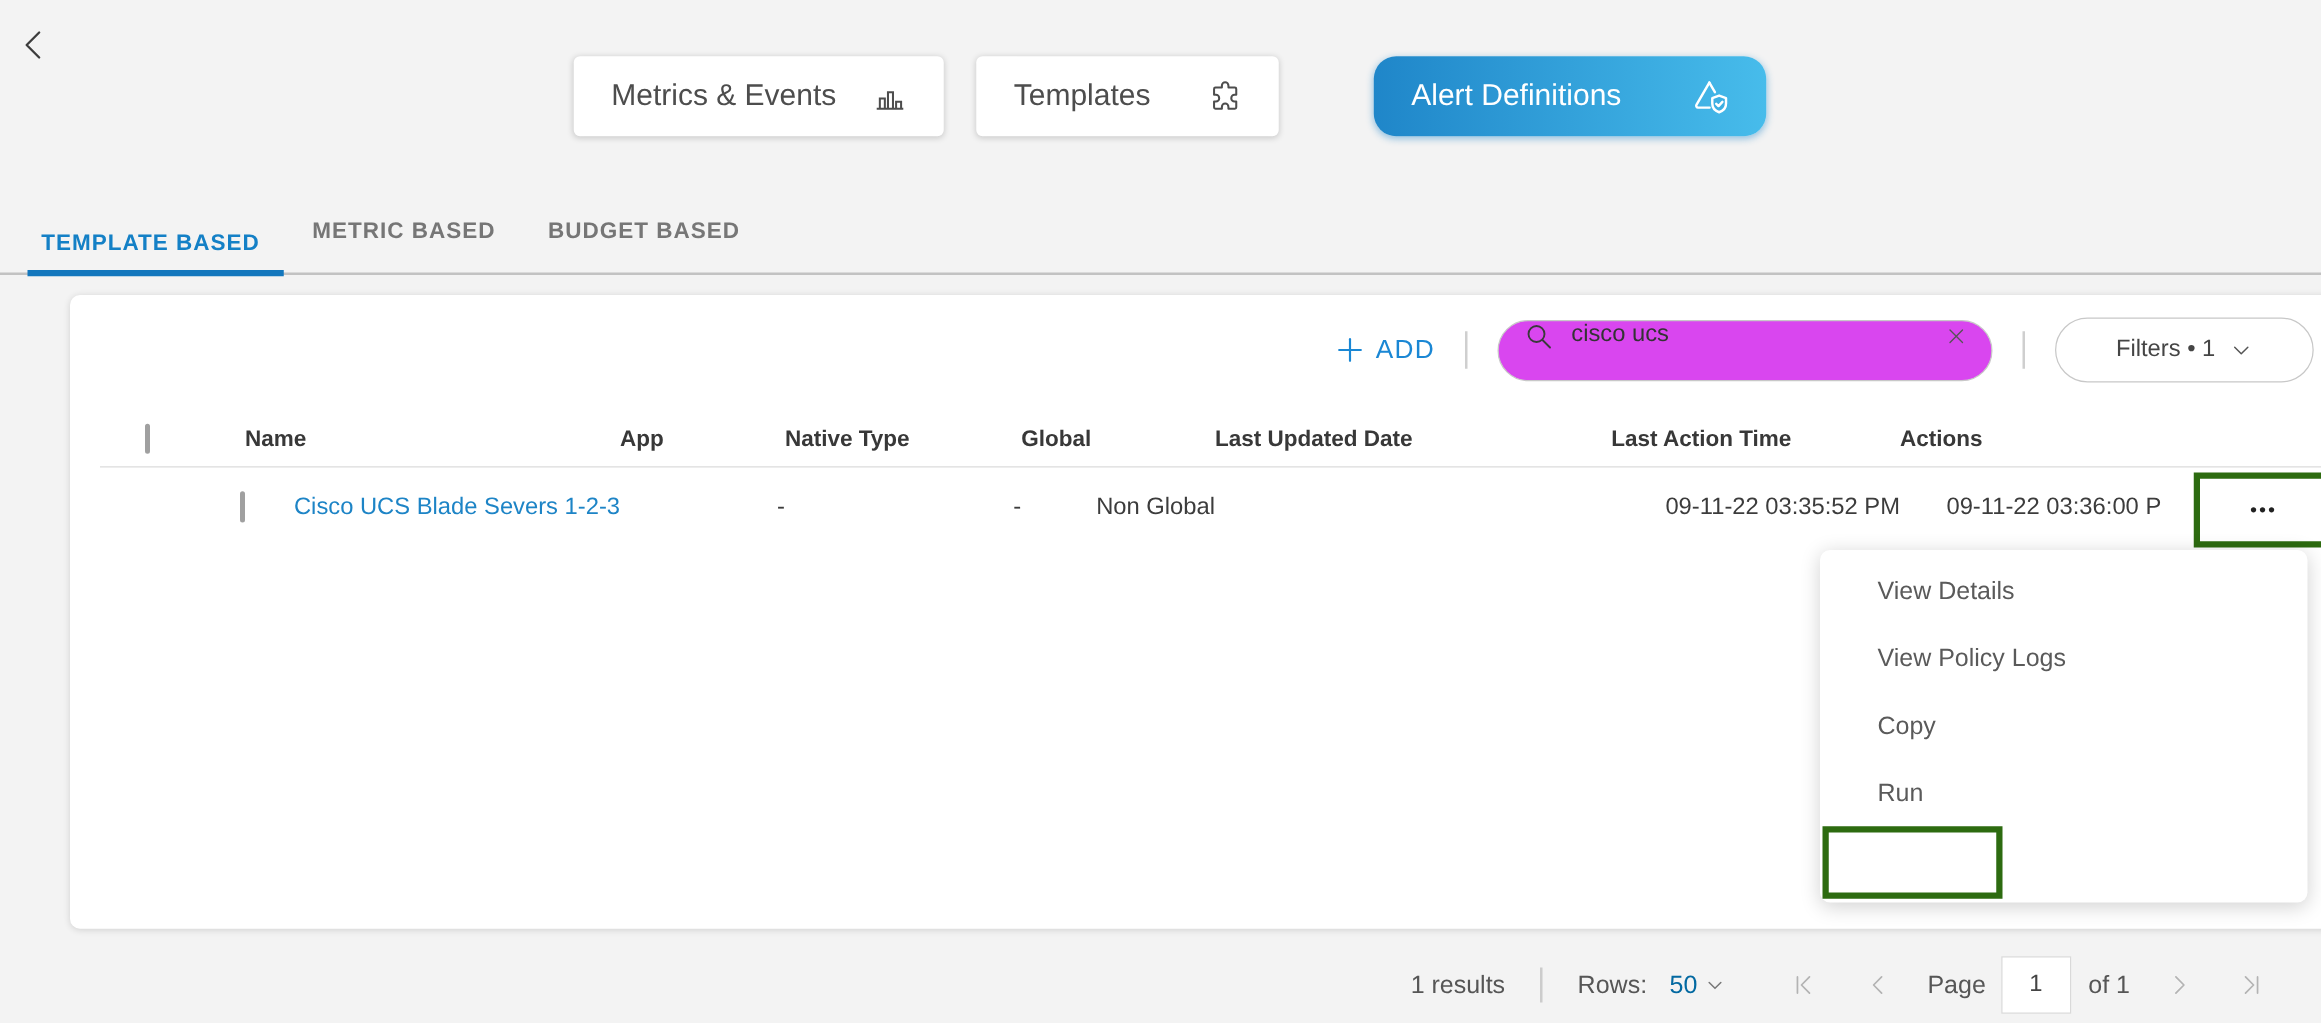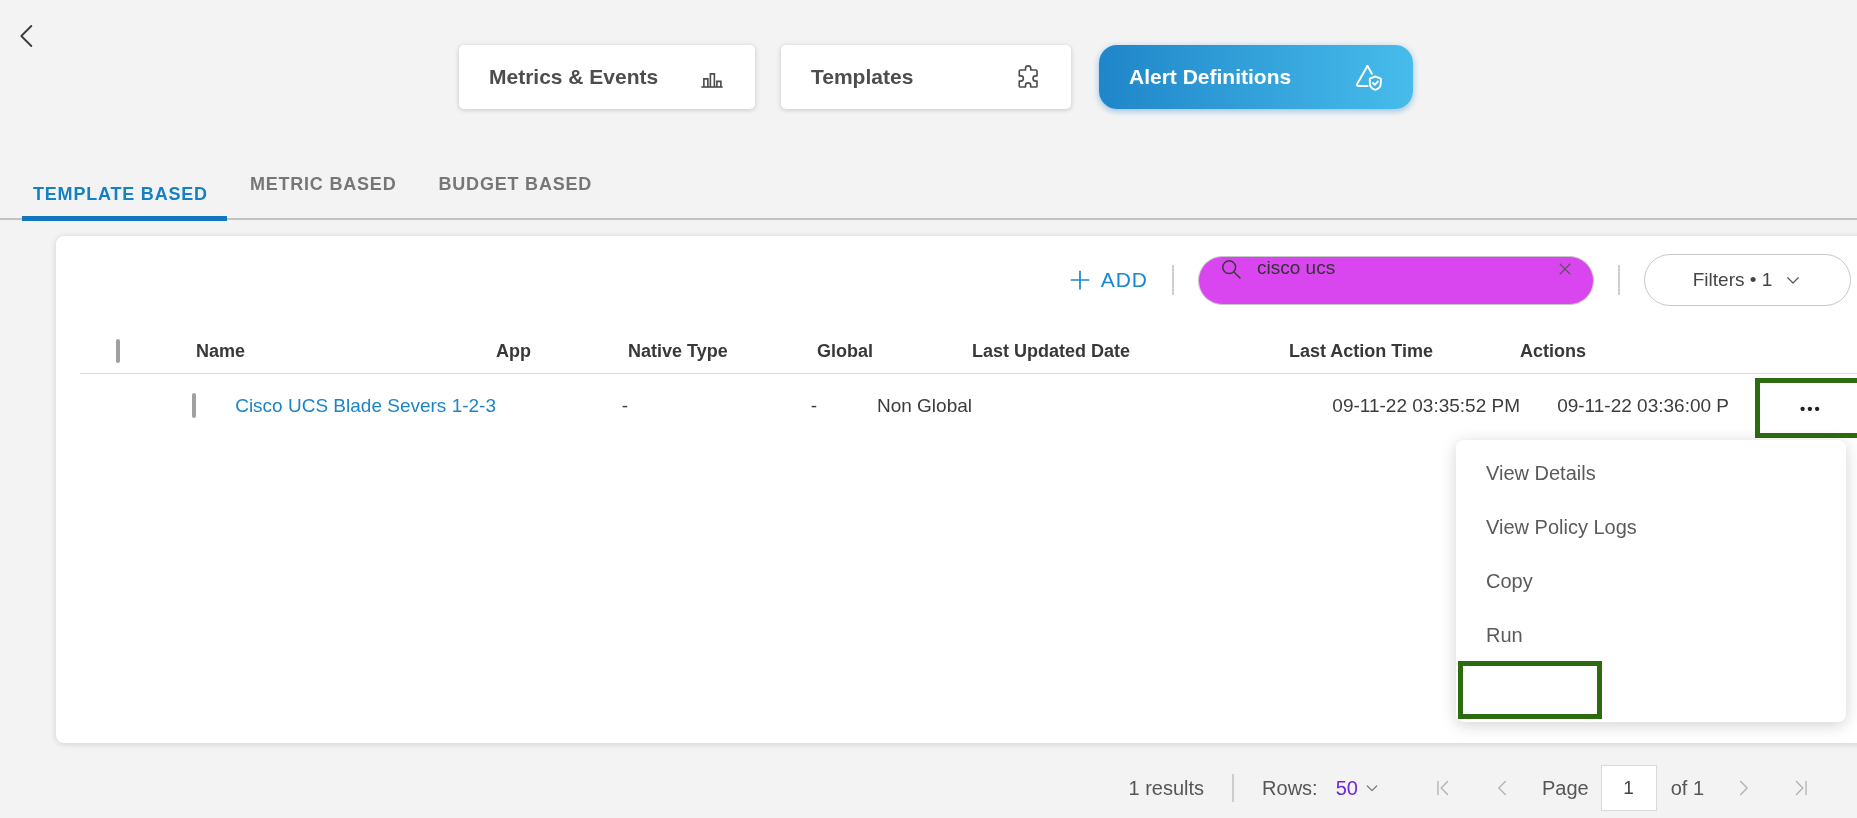--- a/index.html
+++ b/index.html
@@ -10,24 +10,24 @@
   }
   svg { display:block; }
 
   
   .back-btn { position:absolute; left:12px; top:18px; width:36px; height:36px;
     background:none; border:none; cursor:pointer; color:#3d3d3d; }
   .nav-btn { position:absolute; top:45px; height:64px; border:none; cursor:pointer;
     border-radius:5px; background:#ffffff; box-shadow:0 1px 5px rgba(0,0,0,.18);
     display:flex; align-items:center; justify-content:space-between;
     padding:0 28px 0 30px; font-family:inherit; }
-  .nav-btn .lbl { font-size:21px; font-weight:700; color:#4d4d4d; }
+  .nav-btn .lbl { font-size:24px; font-weight:400; color:#4d4d4d; }
   .nav-btn .ic { color:#4d4d4d; }
   .nav-btn.metrics   { left:459px;  width:296px; }
-  .nav-btn.templates { left:781px;  width:290px; }
+  .nav-btn.templates { left:781px;  width:242px; }
   .nav-btn.alerts    { left:1099px; width:314px;
     background:linear-gradient(90deg,#1f86c9 0%,#47bceb 100%);
     box-shadow:0 2px 6px rgba(31,134,201,.45); border-radius:18px; }
   .nav-btn.alerts .lbl { color:#ffffff; }
   .nav-btn.alerts .ic  { color:#ffffff; }
 
   
   .tabs { position:absolute; left:33px; top:160px; height:48px;
     display:flex; align-items:center; }
   .tab { background:none; border:none; cursor:pointer; font-family:inherit;
@@ -78,35 +78,35 @@
 
   
   .actions-box { position:absolute; left:1699px; top:142px; width:112px; height:60px;
     background:#fff; border:5px solid #2d6b10; cursor:pointer;
     display:flex; align-items:center; justify-content:center; }
   .actions-box .dots { font-size:15px; font-weight:700; color:#222; letter-spacing:2px; }
 
   
   .menu { position:absolute; left:1400px; top:204px; width:390px; height:282px;
     background:#fff; border-radius:8px; box-shadow:0 3px 16px rgba(0,0,0,.18);
-    padding:6px 0; z-index:3; }
+    padding:6px 16px; z-index:3; }
   .menu-item { height:54px; display:flex; align-items:center; padding-left:30px;
     font-size:20px; color:#5a5a5a; cursor:pointer; background:none; border:none;
     width:100%; text-align:left; font-family:inherit; }
   .menu-item.danger { color:#e3554a; }
   .remove-box { position:absolute; left:2px; top:221px; width:144px; height:58px;
     border:5px solid #2d6b10; pointer-events:none; }
 
   
   .footer { position:absolute; top:762px; right:45px; height:52px;
     display:flex; align-items:center; font-size:20px; color:#565656; }
   .fsep { width:2px; height:28px; background:#cccccc; margin:0 28px; }
   .rows-label { margin-right:18px; }
   .rows-select { display:flex; align-items:center; background:none; border:none;
-    cursor:pointer; font-family:inherit; font-size:20px; color:#6d28d9; margin-right:52px; }
+    cursor:pointer; font-family:inherit; font-size:20px; color:#0369a1; margin-right:52px; }
   .rows-select .ic { margin-left:6px; color:#777; }
   .pg-btn { background:none; border:none; cursor:pointer; color:#b3b3b3; padding:0; }
   .pg-first { margin-right:38px; } .pg-prev { margin-right:28px; }
   .page-label { margin-right:12px; }
   .page-input { width:56px; height:46px; border:1px solid #d9d9d9; background:#fff;
     text-align:center; font-family:inherit; font-size:19px; color:#444; margin-right:14px; }
   .of-label { margin-right:28px; }
   .pg-next { margin-right:36px; }
 </style>
 </head>

